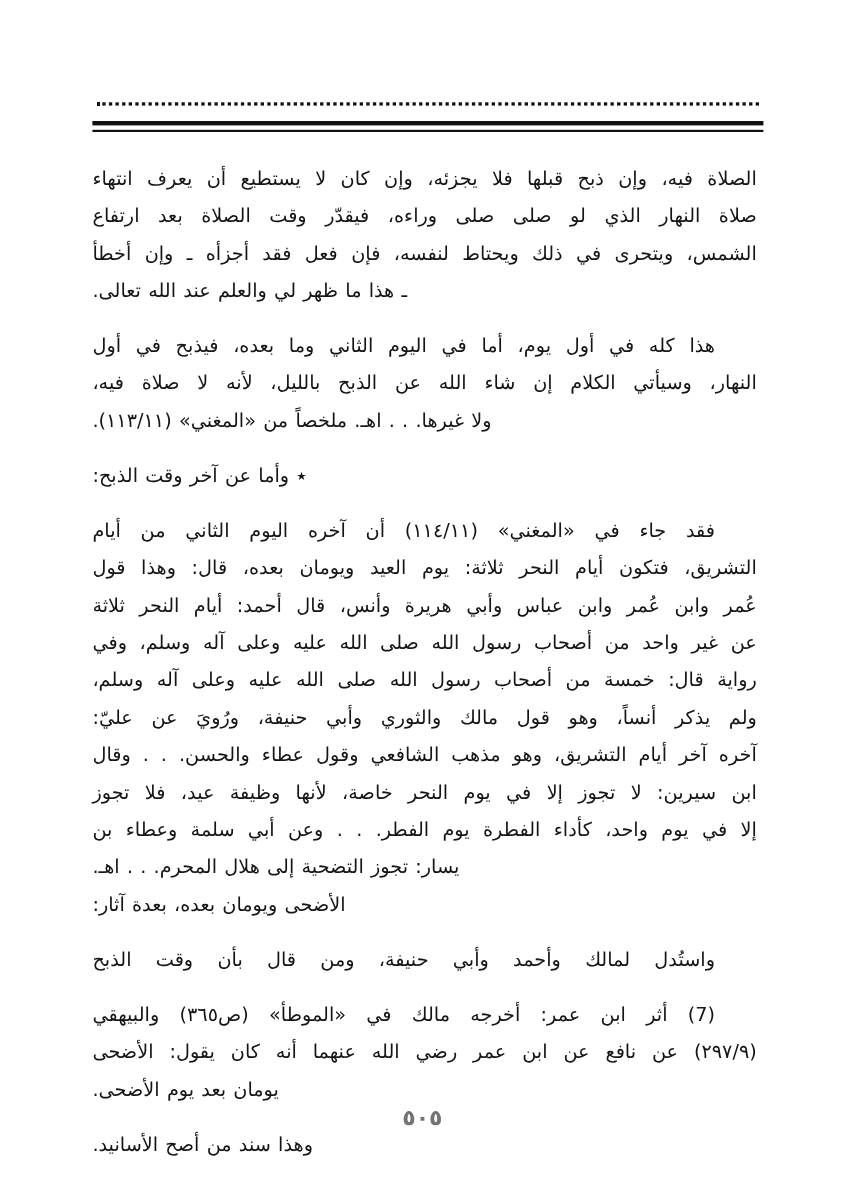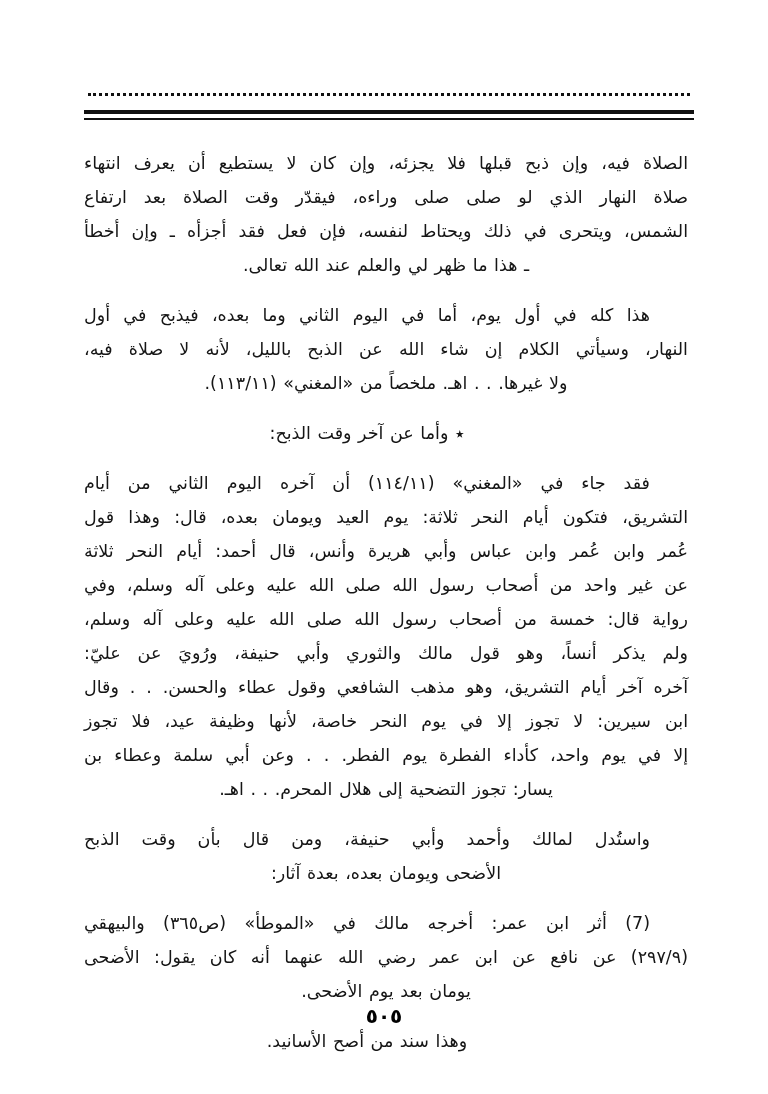--- a/index.html
+++ b/index.html
@@ -40,41 +40,41 @@
     position: absolute;
     top: 146px;
     right: 80px;
     left: 84px;
     direction: rtl;
     font-size: 17.5px;
     line-height: 34px;
     word-spacing: 1px;
   }
   .ln {
-    text-align: center;
+    text-align: left;
     white-space: normal;
   }
   .ln.j {
     text-align: justify;
     text-align-last: justify;
   }
   .ln.indent {
     text-indent: 38px;
     margin-top: 16px;
   }
   .page-num {
     position: absolute;
     top: 1004px;
     left: 0;
     right: 0;
     text-align: center;
     font-size: 20px;
     font-weight: bold;
     direction: rtl;
-    color: #000000;
+    color: #737373;
   }
 </style>
 </head>
 <body>
 
 <div class="page">
 
   <div class="dotted-rule"></div>
   <div class="double-rule"></div>
 
@@ -90,22 +90,22 @@
     <div class="ln j indent">فقد جاء في «المغني» (١١٤/١١) أن آخره اليوم الثاني من أيام</div>
     <div class="ln j">التشريق، فتكون أيام النحر ثلاثة: يوم العيد ويومان بعده، قال: وهذا قول</div>
     <div class="ln j">عُمر وابن عُمر وابن عباس وأبي هريرة وأنس، قال أحمد: أيام النحر ثلاثة</div>
     <div class="ln j">عن غير واحد من أصحاب رسول الله صلى الله عليه وعلى آله وسلم، وفي</div>
     <div class="ln j">رواية قال: خمسة من أصحاب رسول الله صلى الله عليه وعلى آله وسلم،</div>
     <div class="ln j">ولم يذكر أنساً، وهو قول مالك والثوري وأبي حنيفة، ورُويَ عن عليّ:</div>
     <div class="ln j">آخره آخر أيام التشريق، وهو مذهب الشافعي وقول عطاء والحسن. . . وقال</div>
     <div class="ln j">ابن سيرين: لا تجوز إلا في يوم النحر خاصة، لأنها وظيفة عيد، فلا تجوز</div>
     <div class="ln j">إلا في يوم واحد، كأداء الفطرة يوم الفطر. . . وعن أبي سلمة وعطاء بن</div>
     <div class="ln">يسار: تجوز التضحية إلى هلال المحرم. . . اهـ.</div>
+    <div class="ln">الأضحى ويومان بعده، بعدة آثار:</div>
     <div class="ln j indent">واستُدل لمالك وأحمد وأبي حنيفة، ومن قال بأن وقت الذبح</div>
-    <div class="ln">الأضحى ويومان بعده، بعدة آثار:</div>
     <div class="ln j indent">(7) أثر ابن عمر: أخرجه مالك في «الموطأ» (ص٣٦٥) والبيهقي</div>
     <div class="ln j">(٢٩٧/٩) عن نافع عن ابن عمر رضي الله عنهما أنه كان يقول: الأضحى</div>
     <div class="ln">يومان بعد يوم الأضحى.</div>
     <div class="ln indent">وهذا سند من أصح الأسانيد.</div>
   </div>
 
   <div class="page-num">٥٠٥</div>
 
 </div>
 

